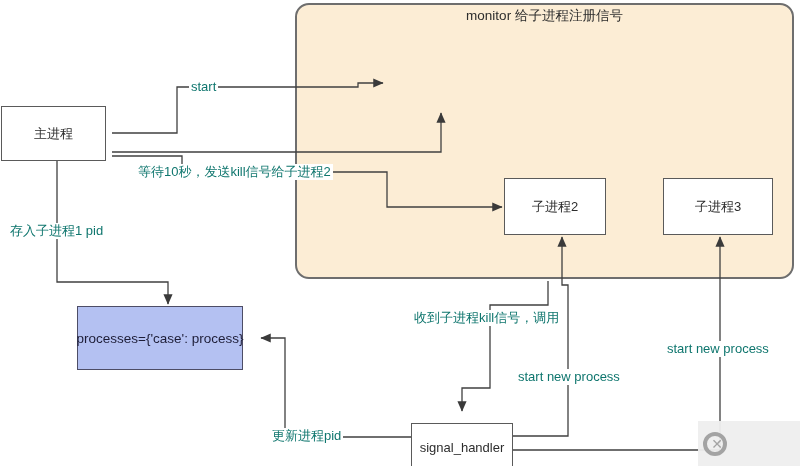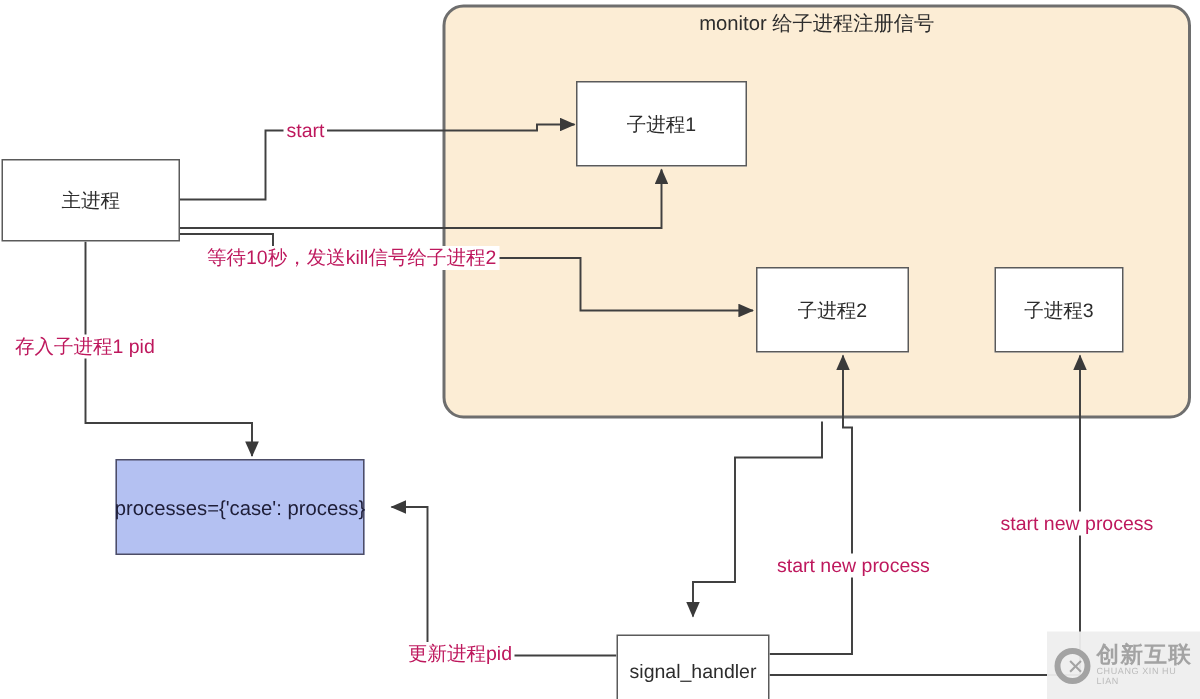--- a/index.html
+++ b/index.html
@@ -18,33 +18,33 @@
     font-size:13.5px;color:#2d2d2d;z-index:2;
   }
   
   #wires{position:absolute;left:0;top:0;z-index:2;}
   
   .node{
     position:absolute;background:#ffffff;border:1.5px solid #5a5a5a;
     box-sizing:border-box;display:flex;align-items:center;justify-content:center;
     font-size:13px;color:#2d2d2d;z-index:3;white-space:nowrap;
   }
-  .node.main{left:1px;top:106px;width:119px;height:55px;}
+  .node.main{left:1px;top:106px;width:105px;height:55px;}
   .node.child1{left:384px;top:54px;width:114px;height:57px;}
   .node.child2{left:504px;top:178px;width:102px;height:57px;}
-  .node.child3{left:663px;top:178px;width:86px;height:57px;}
+  .node.child3{left:663px;top:178px;width:110px;height:57px;}
   .node.blue{
     left:77px;top:306px;width:166px;height:64px;
     background:#b4c1f2;border:1.5px solid #4d4d66;color:#1e1e38;font-size:13.5px;
   }
   .node.handler{left:411px;top:413px;width:102px;height:49px;margin-top:10px;}
   
   .lbl{
     position:absolute;background:#ffffff;font-size:13px;line-height:16px;
-    color:#be185d;white-space:nowrap;z-index:4;padding:0 2px;
+    color:#0f766e;white-space:nowrap;z-index:4;padding:0 2px;
   }
   .lbl.start{left:189px;top:79px;}
   .lbl.kill5{left:139px;top:134px;}
   .lbl.kill10{left:136px;top:164px;}
   .lbl.store{left:8px;top:223px;}
   .lbl.receive{left:412px;top:310px;}
   .lbl.snp2{left:516px;top:369px;}
   .lbl.snp3{left:665px;top:341px;}
   .lbl.update{left:270px;top:428px;}
   
@@ -84,36 +84,32 @@
     <polyline points="112,152 441,152 441,113" fill="none" stroke="#404040" stroke-width="1.3" marker-end="url(#arrow)"></polyline>
     <polyline points="112,156 182,156 182,172 387,172 387,207 502,207" fill="none" stroke="#404040" stroke-width="1.3" marker-end="url(#arrow)"></polyline>
     <polyline points="57,161 57,282 168,282 168,304" fill="none" stroke="#404040" stroke-width="1.3" marker-end="url(#arrow)"></polyline>
     <polyline points="548,281 548,305 490,305 490,388 462,388 462,411" fill="none" stroke="#404040" stroke-width="1.3" marker-end="url(#arrow)"></polyline>
     <polyline points="513,436 568,436 568,285 562,285 562,237" fill="none" stroke="#404040" stroke-width="1.3" marker-end="url(#arrow)"></polyline>
     <polyline points="513,450 720,450 720,237" fill="none" stroke="#404040" stroke-width="1.3" marker-end="url(#arrow)"></polyline>
     <polyline points="411,437 285,437 285,338 261,338" fill="none" stroke="#404040" stroke-width="1.3" marker-end="url(#arrow)"></polyline>
   </svg>
 
   <div class="node main">主进程</div>
-  <div class="node child1">子进程1</div>
   <div class="node child2">子进程2</div>
   <div class="node child3">子进程3</div>
   <div class="node blue">processes={'case': process}</div>
   <div class="node handler">signal_handler</div>
 
   <div class="lbl start">start</div>
   <div class="lbl kill10">等待10秒，发送kill信号给子进程2</div>
   <div class="lbl store">存入子进程1 pid</div>
+  <div class="lbl receive">收到子进程kill信号，调用</div>
   <div class="lbl snp2">start new process</div>
   <div class="lbl snp3">start new process</div>
   <div class="lbl update">更新进程pid</div>
 
   <div class="watermark">
     <div class="wm-logo">
         <span>✕</span>
       </div>
-    <div class="wm-text">
-      <div class="wm-brand">创新互联</div>
-      <div class="wm-sub">CHUANG XIN HU LIAN</div>
-    </div>
   </div>
 
 </div>
 
 </body></html>

